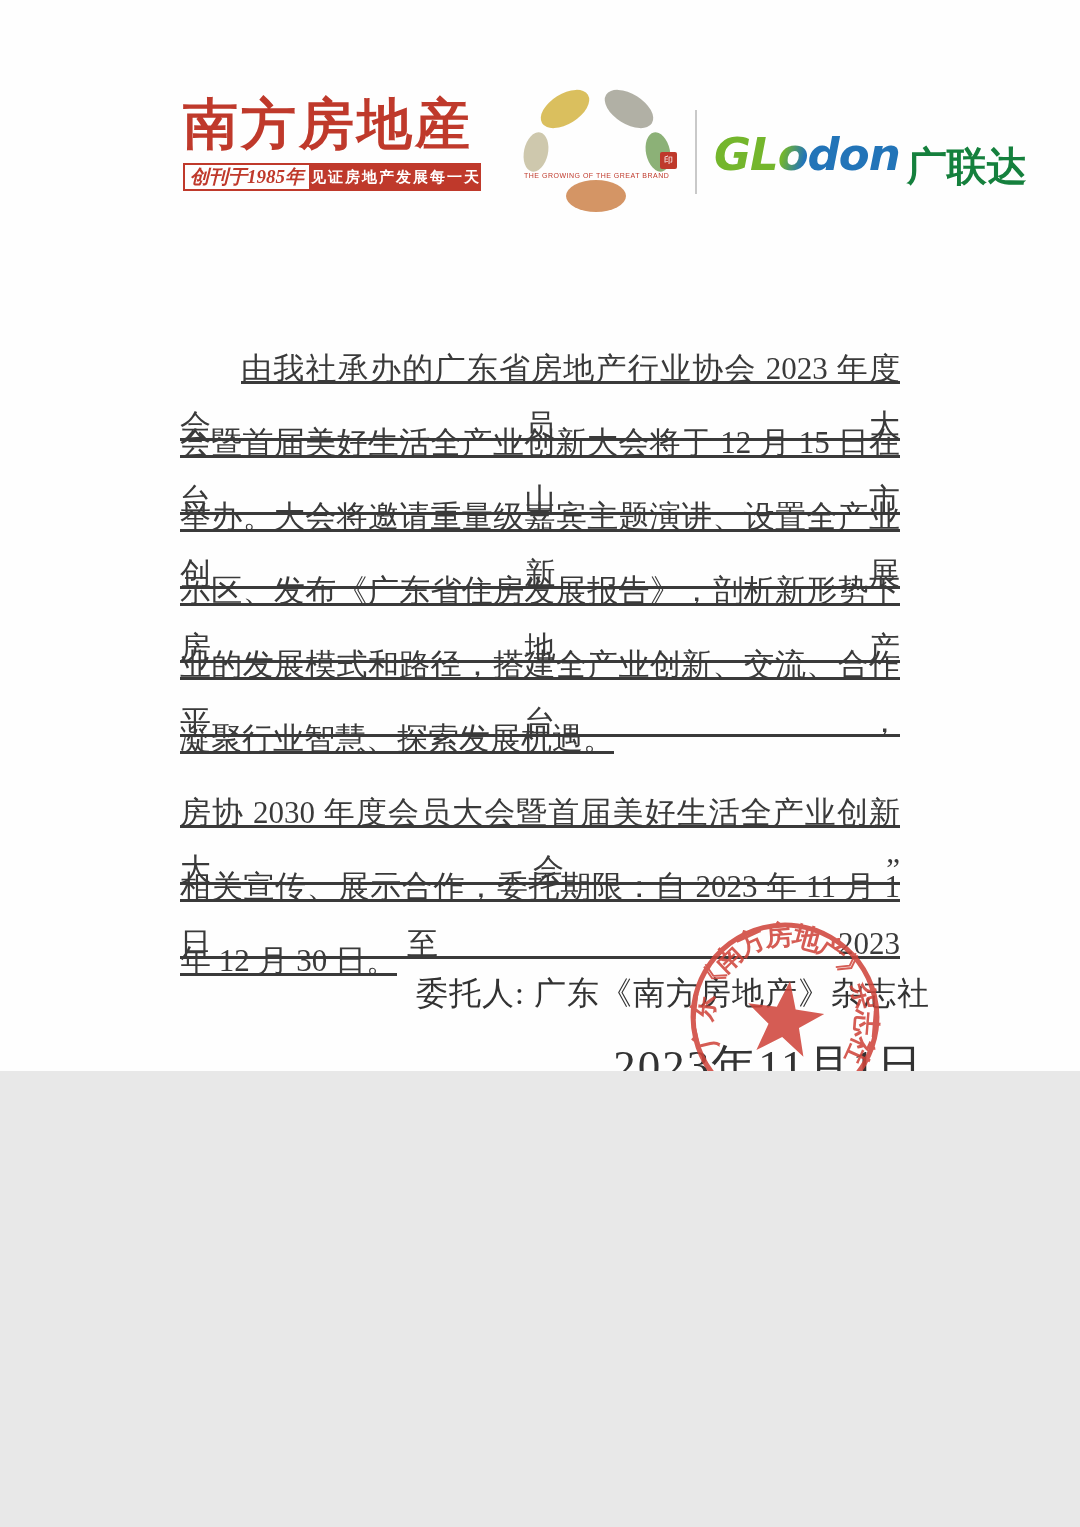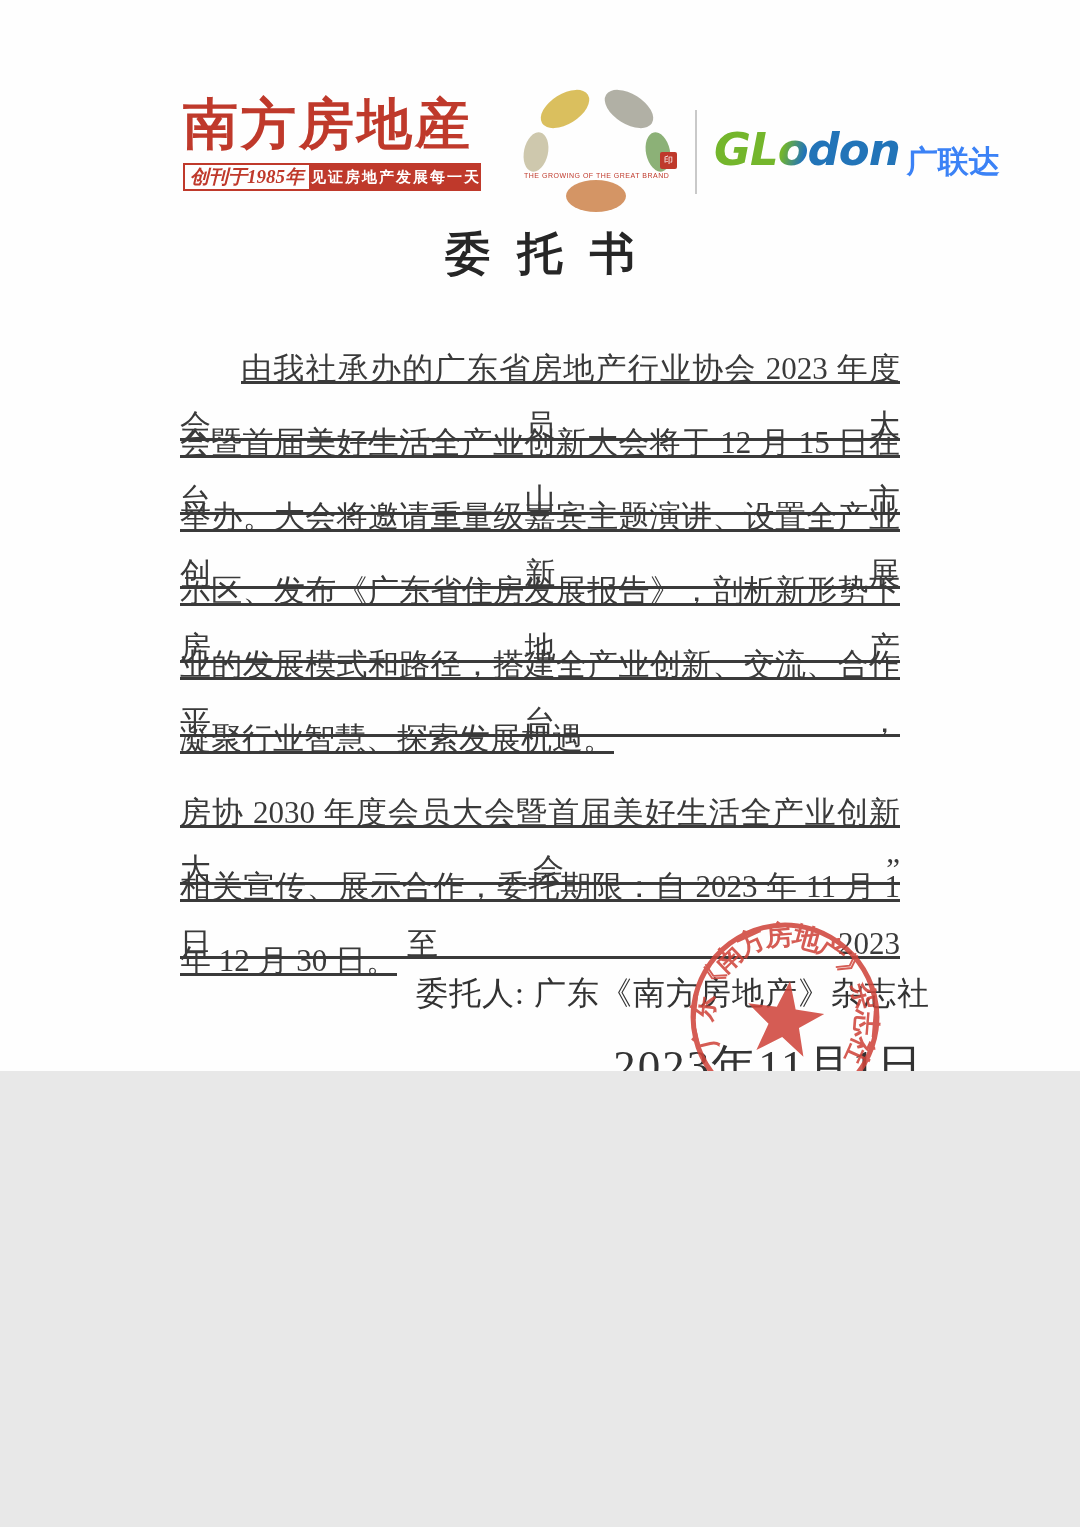--- a/index.html
+++ b/index.html
@@ -54,21 +54,21 @@
     font-family:"DejaVu Sans","Liberation Sans",sans-serif;
     font-weight:800;font-style:italic;font-size:45px;letter-spacing:-1px;line-height:1;
   }
   .gl-green{color:#74b62c;}
   .gl-grad{
     background:linear-gradient(105deg,#74b62c 25%,#2274b8 80%);
     -webkit-background-clip:text;background-clip:text;color:transparent;
   }
   .gl-blue{color:#2274b8;}
   .gl-cn{
-    font-size:31px;font-weight:700;color:#3b82f6;margin-left:7px;line-height:1;
+    font-size:40px;font-weight:700;color:#15803d;margin-left:7px;line-height:1;
     font-family:"Liberation Sans","DejaVu Sans",sans-serif;
     margin-top:24px;
   }
   
   .doc-title{
     position:absolute;top:224px;left:0;width:100%;margin:0;text-align:center;
     font-size:45px;font-weight:700;letter-spacing:8px;color:#262626;text-indent:8px;
   }
   
   .doc-body{position:absolute;top:323px;left:163px;width:754px;font-size:31px;color:#3a3a3a;}
@@ -119,21 +119,20 @@
 
   <div class="logo-divider"></div>
 
   <div class="logo-glodon">
     <span class="gl-latin gl-green">GL</span>
       <span class="gl-latin gl-grad">o</span>
       <span class="gl-latin gl-blue">don</span>
     <span class="gl-cn">广联达</span>
   </div>
 
-  <h1 class="doc-title">委 托 书</h1>
 
   <main class="doc-body">
     <p class="bline indent">由我社承办的广东省房地产行业协会 2023 年度会员大</p>
     <p class="bline">会暨首届美好生活全产业创新大会将于 12 月 15 日在台山市</p>
     <p class="bline">举办。大会将邀请重量级嘉宾主题演讲、设置全产业创新展</p>
     <p class="bline">示区、发布《广东省住房发展报告》，剖析新形势下房地产</p>
     <p class="bline">业的发展模式和路径，搭建全产业创新、交流、合作平台，</p>
     <p class="bline last">凝聚行业智慧、探索发展机遇。</p>
     <p class="bline">房协 2030 年度会员大会暨首届美好生活全产业创新大会”</p>
     <p class="bline">相关宣传、展示合作，委托期限：自 2023 年 11 月 1 日至 2023</p>

